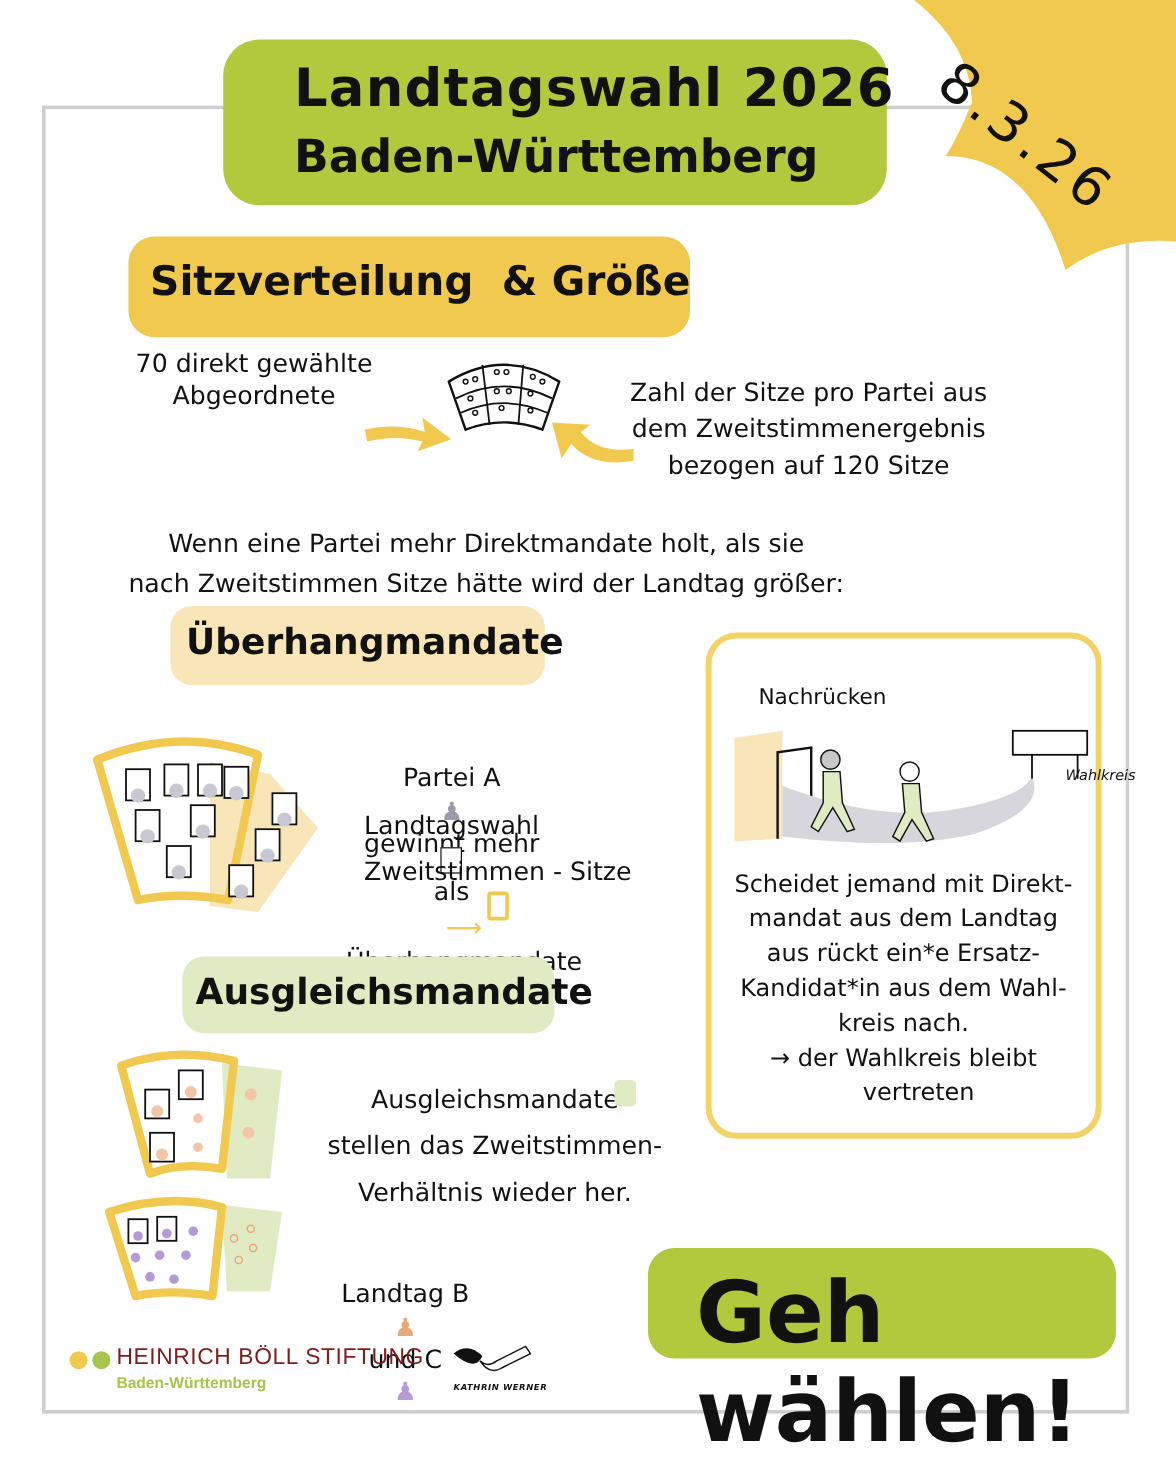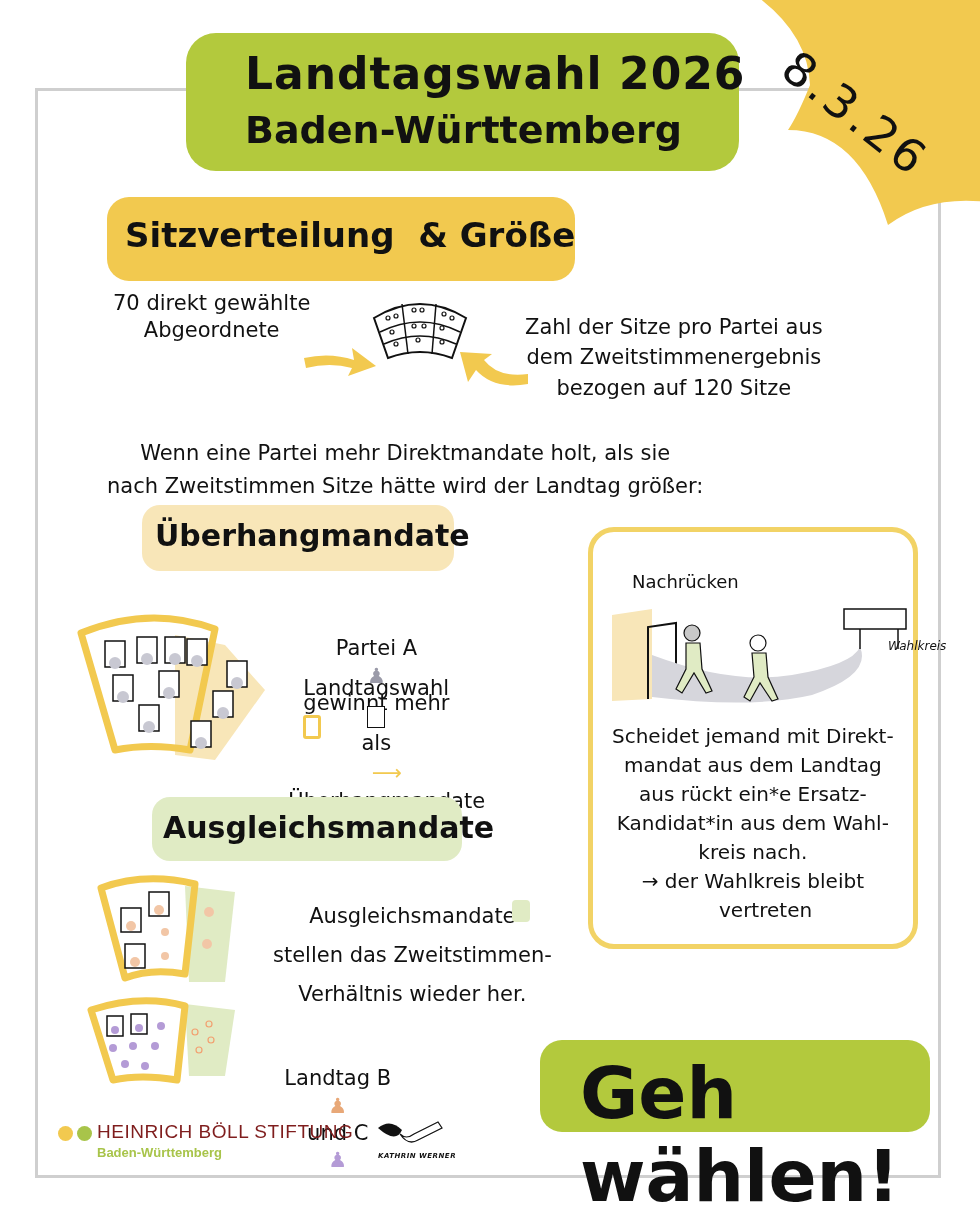--- a/index.html
+++ b/index.html
@@ -142,20 +142,21 @@
   <span>Partei A</span>
   <span style="color:#9a9aa8;">♟</span>
   <span>gewinnt mehr</span>
 </div>
 <div class="abs txt" style="left:290px; top:648px;">
   <span>Landtagswahl</span>
   <span style="display:inline-block;width:16px;height:20px;border:1.5px solid #111;vertical-align:middle;background:#fff;"></span>
   <span>als</span>
 </div>
 <div class="abs txt" style="left:290px; top:686px;">
+  <span>Zweitstimmen - Sitze</span>
   <span style="display:inline-block;width:12px;height:18px;border:3px solid #f2c94f;border-radius:3px;vertical-align:middle;"></span>
 </div>
 <div class="abs txt" style="left:275px; top:733px;">
   <span style="color:#f2c94f;">⟶</span>
   <span>Überhangmandate</span>
   <span style="display:inline-block;width:16px;height:24px;background:#f8e6b8;border-radius:3px;vertical-align:middle;"></span>
 </div>
 
 <div class="abs card"></div>
 <div class="abs card-title txt">Nachrücken</div>

